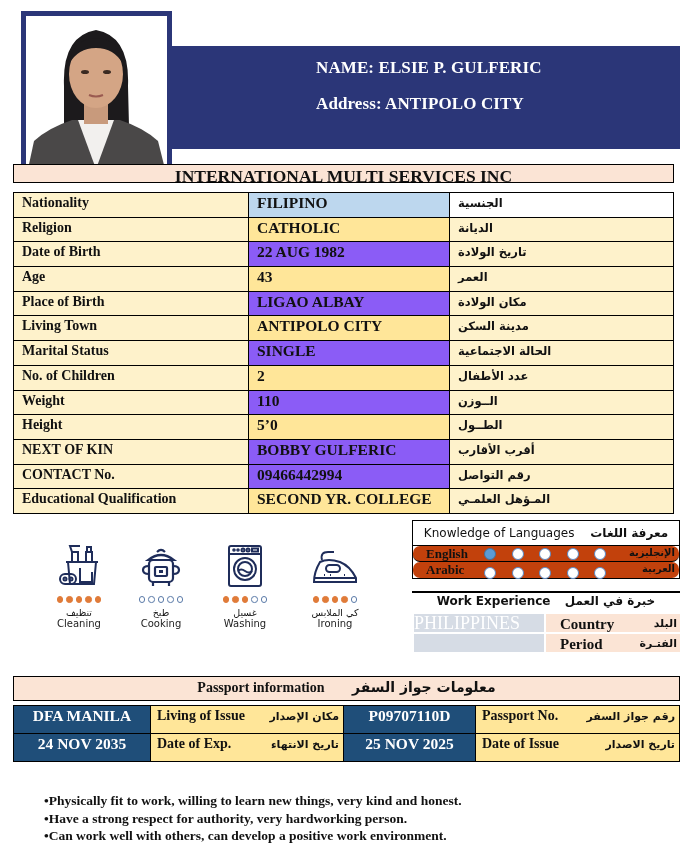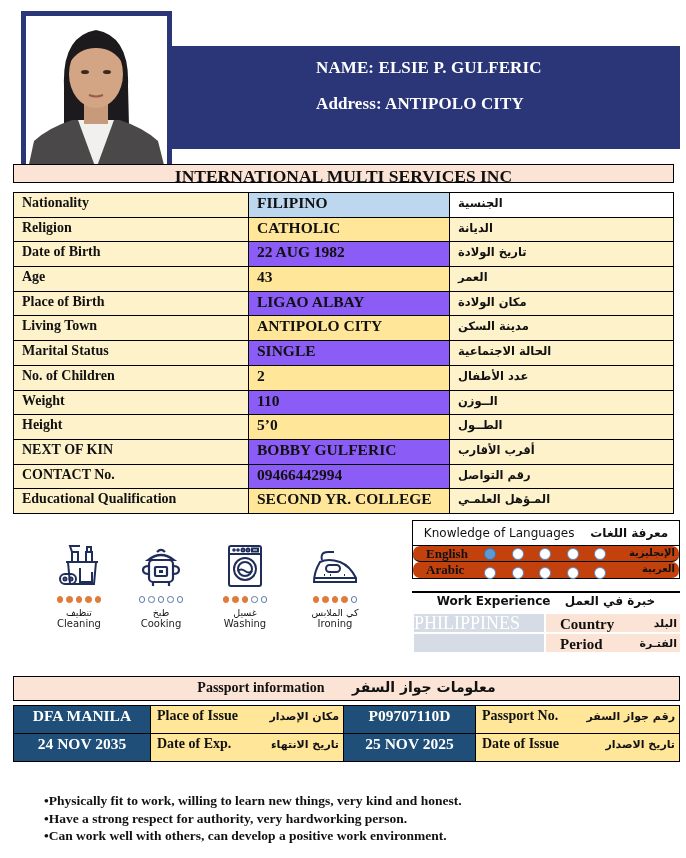--- a/index.html
+++ b/index.html
@@ -323,21 +323,21 @@
 
 <div class="abs pp-hdr">
   <span>Passport information</span>
   <span class="ar">معلومات جواز السفر</span>
 </div>
 <table class="abs pp">
   <tbody>
       <tr>
     <td class="navy" style="width:137px">DFA MANILA</td>
     <td class="yel" style="width:193px">
-      <span class="en">Place of Issue</span>
+      <span class="en">Living of Issue</span>
       <span class="ar">مكان الإصدار</span>
     </td>
     <td class="navy" style="width:132px">P09707110D</td>
     <td class="yel">
       <span class="en">Passport No.</span>
       <span class="ar">رقم جواز السفر</span>
     </td>
   </tr>
   <tr>
     <td class="navy">24 NOV 2035</td>

